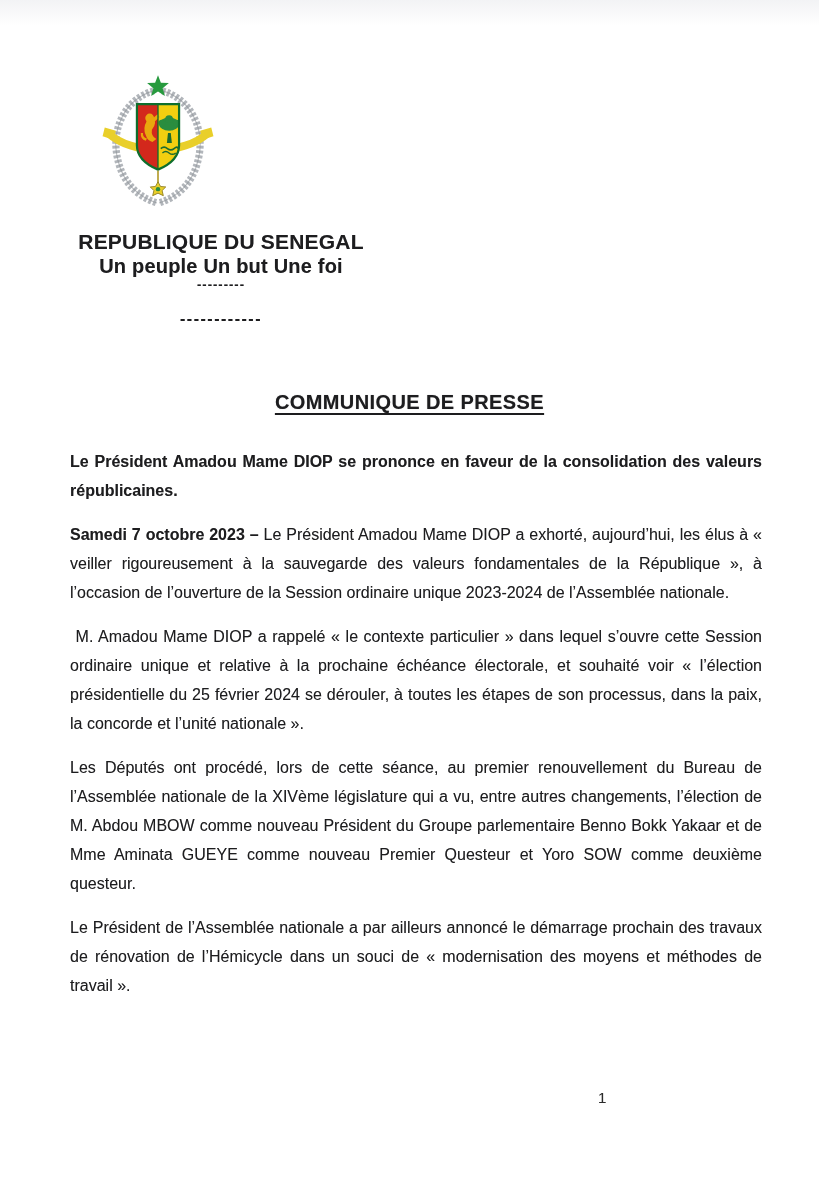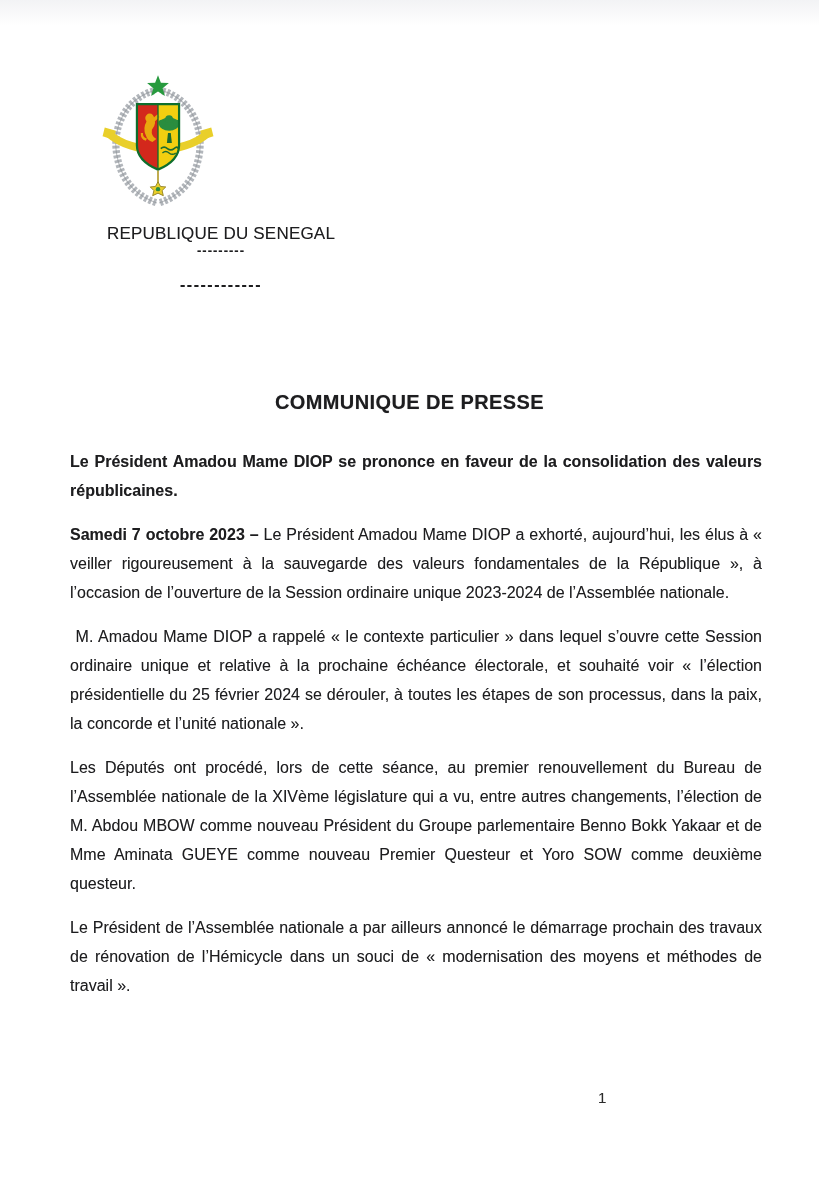--- a/index.html
+++ b/index.html
@@ -27,24 +27,25 @@
   .emblem svg { width: 100%; height: 100%; }
   
   .header-block {
     position: absolute;
     left: 70px; top: 224px;
     width: 302px;
     text-align: center;
     text-shadow: 0 0 0.6px rgba(30,30,30,.4);
   }
   .republic {
-    font-size: 17px;
-    font-weight: normal;
+    font-size: 21px;
+    font-weight: bold;
     letter-spacing: 0.2px;
     line-height: 20px;
+    margin-top: 8px;
   }
   .motto {
     font-size: 20px;
     font-weight: bold;
     line-height: 24px;
     margin-top: 2px;
     letter-spacing: 0.2px;
   }
   .sep1 {
     font-size: 13px;
@@ -71,20 +72,21 @@
   }
   
   .doc-title {
     position: absolute;
     left: 0; top: 391px;
     width: 100%;
     text-align: center;
     font-size: 20px;
     font-weight: bold;
     letter-spacing: 0.4px;
+    text-decoration: underline;
     text-underline-offset: 4px;
     text-decoration-thickness: 2px;
     text-shadow: 0 0 0.7px rgba(25,25,25,.5);
   }
   
   .body-text {
     position: absolute;
     left: 70px; top: 447px;
     width: 692px;
   }
@@ -155,20 +157,21 @@
       <g>
         <path d="M50,89 L50,100" stroke="#b9a23a" stroke-width="1.6"></path>
         <polygon points="50,99 52.3,103.2 57,103.6 53.7,106.9 54.8,111.5 50,109.2 45.2,111.5 46.3,106.9 43,103.6 47.7,103.2" style="fill:var(--ribbon-yellow)" stroke="#8f7d22" stroke-width="0.8"></polygon>
         <circle cx="50" cy="105.6" r="2" style="fill:var(--tree-green)"></circle>
       </g>
     </svg>
   </div>
 
   <div class="header-block">
     <div class="republic">REPUBLIQUE DU SENEGAL</div>
+    <div class="motto">Un peuple Un but Une foi</div>
     <div class="sep1">---------</div>
     <div class="sep2">------------</div>
   </div>
 
   <div class="doc-title">COMMUNIQUE DE PRESSE</div>
 
   <div class="body-text">
     <p><span class="b">Le Président Amadou Mame DIOP se prononce en faveur de la consolidation des valeurs républicaines.</span></p>
     <p><span class="b">Samedi 7 octobre 2023 – </span><span>Le Président Amadou Mame DIOP a exhorté, aujourd’hui, les élus à « </span><span class="i">veiller rigoureusement à la sauvegarde des valeurs fondamentales de la République</span><span> », à l’occasion de l’ouverture de la Session ordinaire unique 2023-2024 de l’Assemblée nationale.</span></p>
     <p><span>&nbsp;M. Amadou Mame DIOP a rappelé « </span><span class="i">le contexte particulier</span><span> » dans lequel s’ouvre cette Session ordinaire unique et relative à la prochaine échéance électorale, et souhaité voir « </span><span class="i">l’élection présidentielle du 25 février 2024 se dérouler, à toutes les étapes de son processus, dans la paix, la concorde et l’unité nationale</span><span> ».</span></p>

